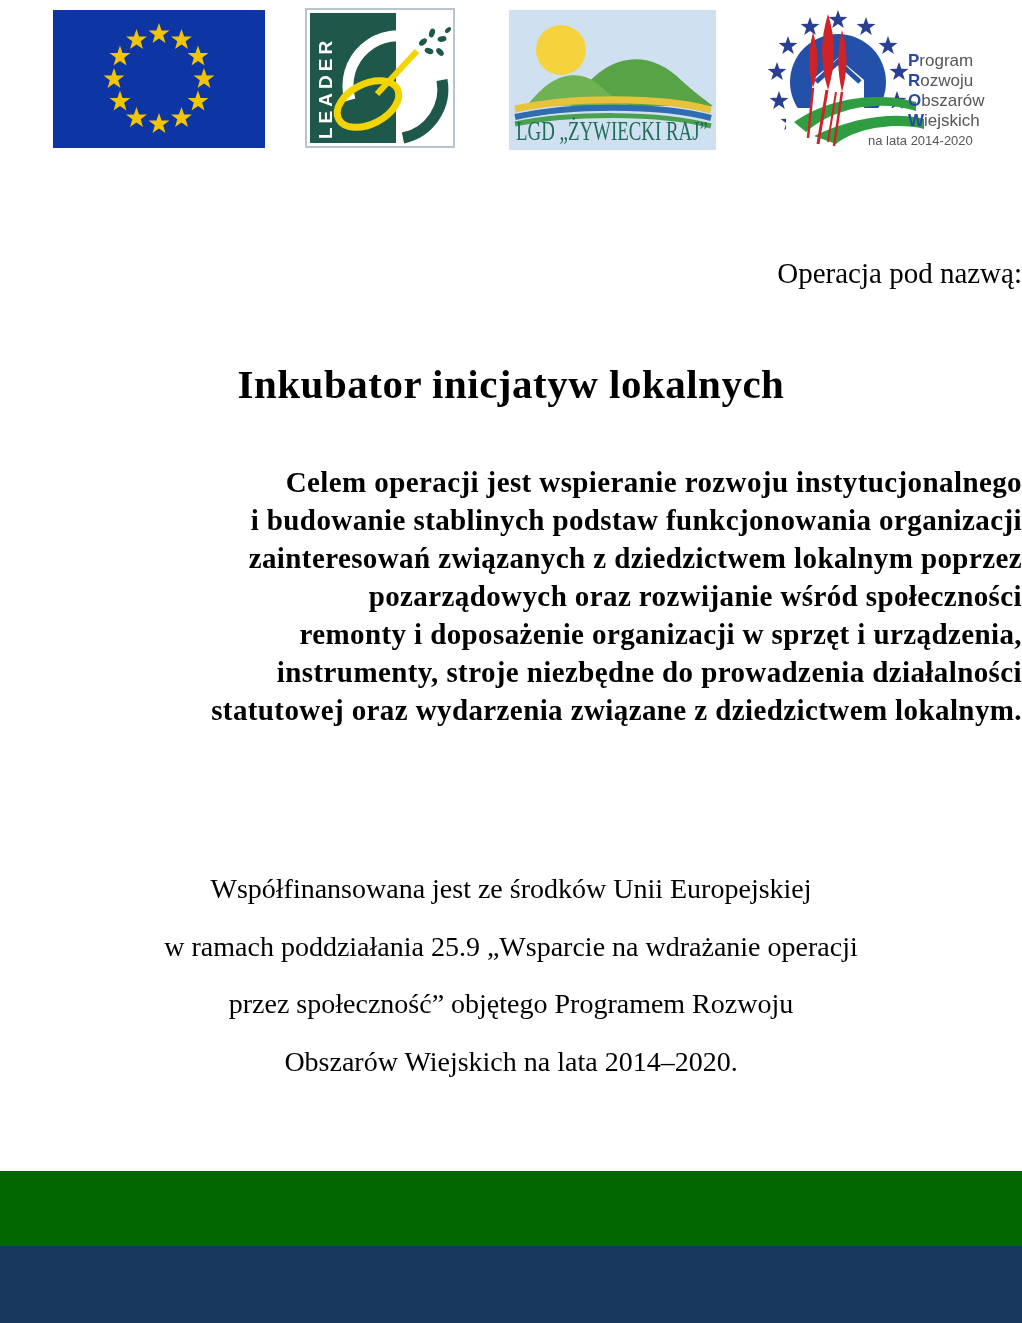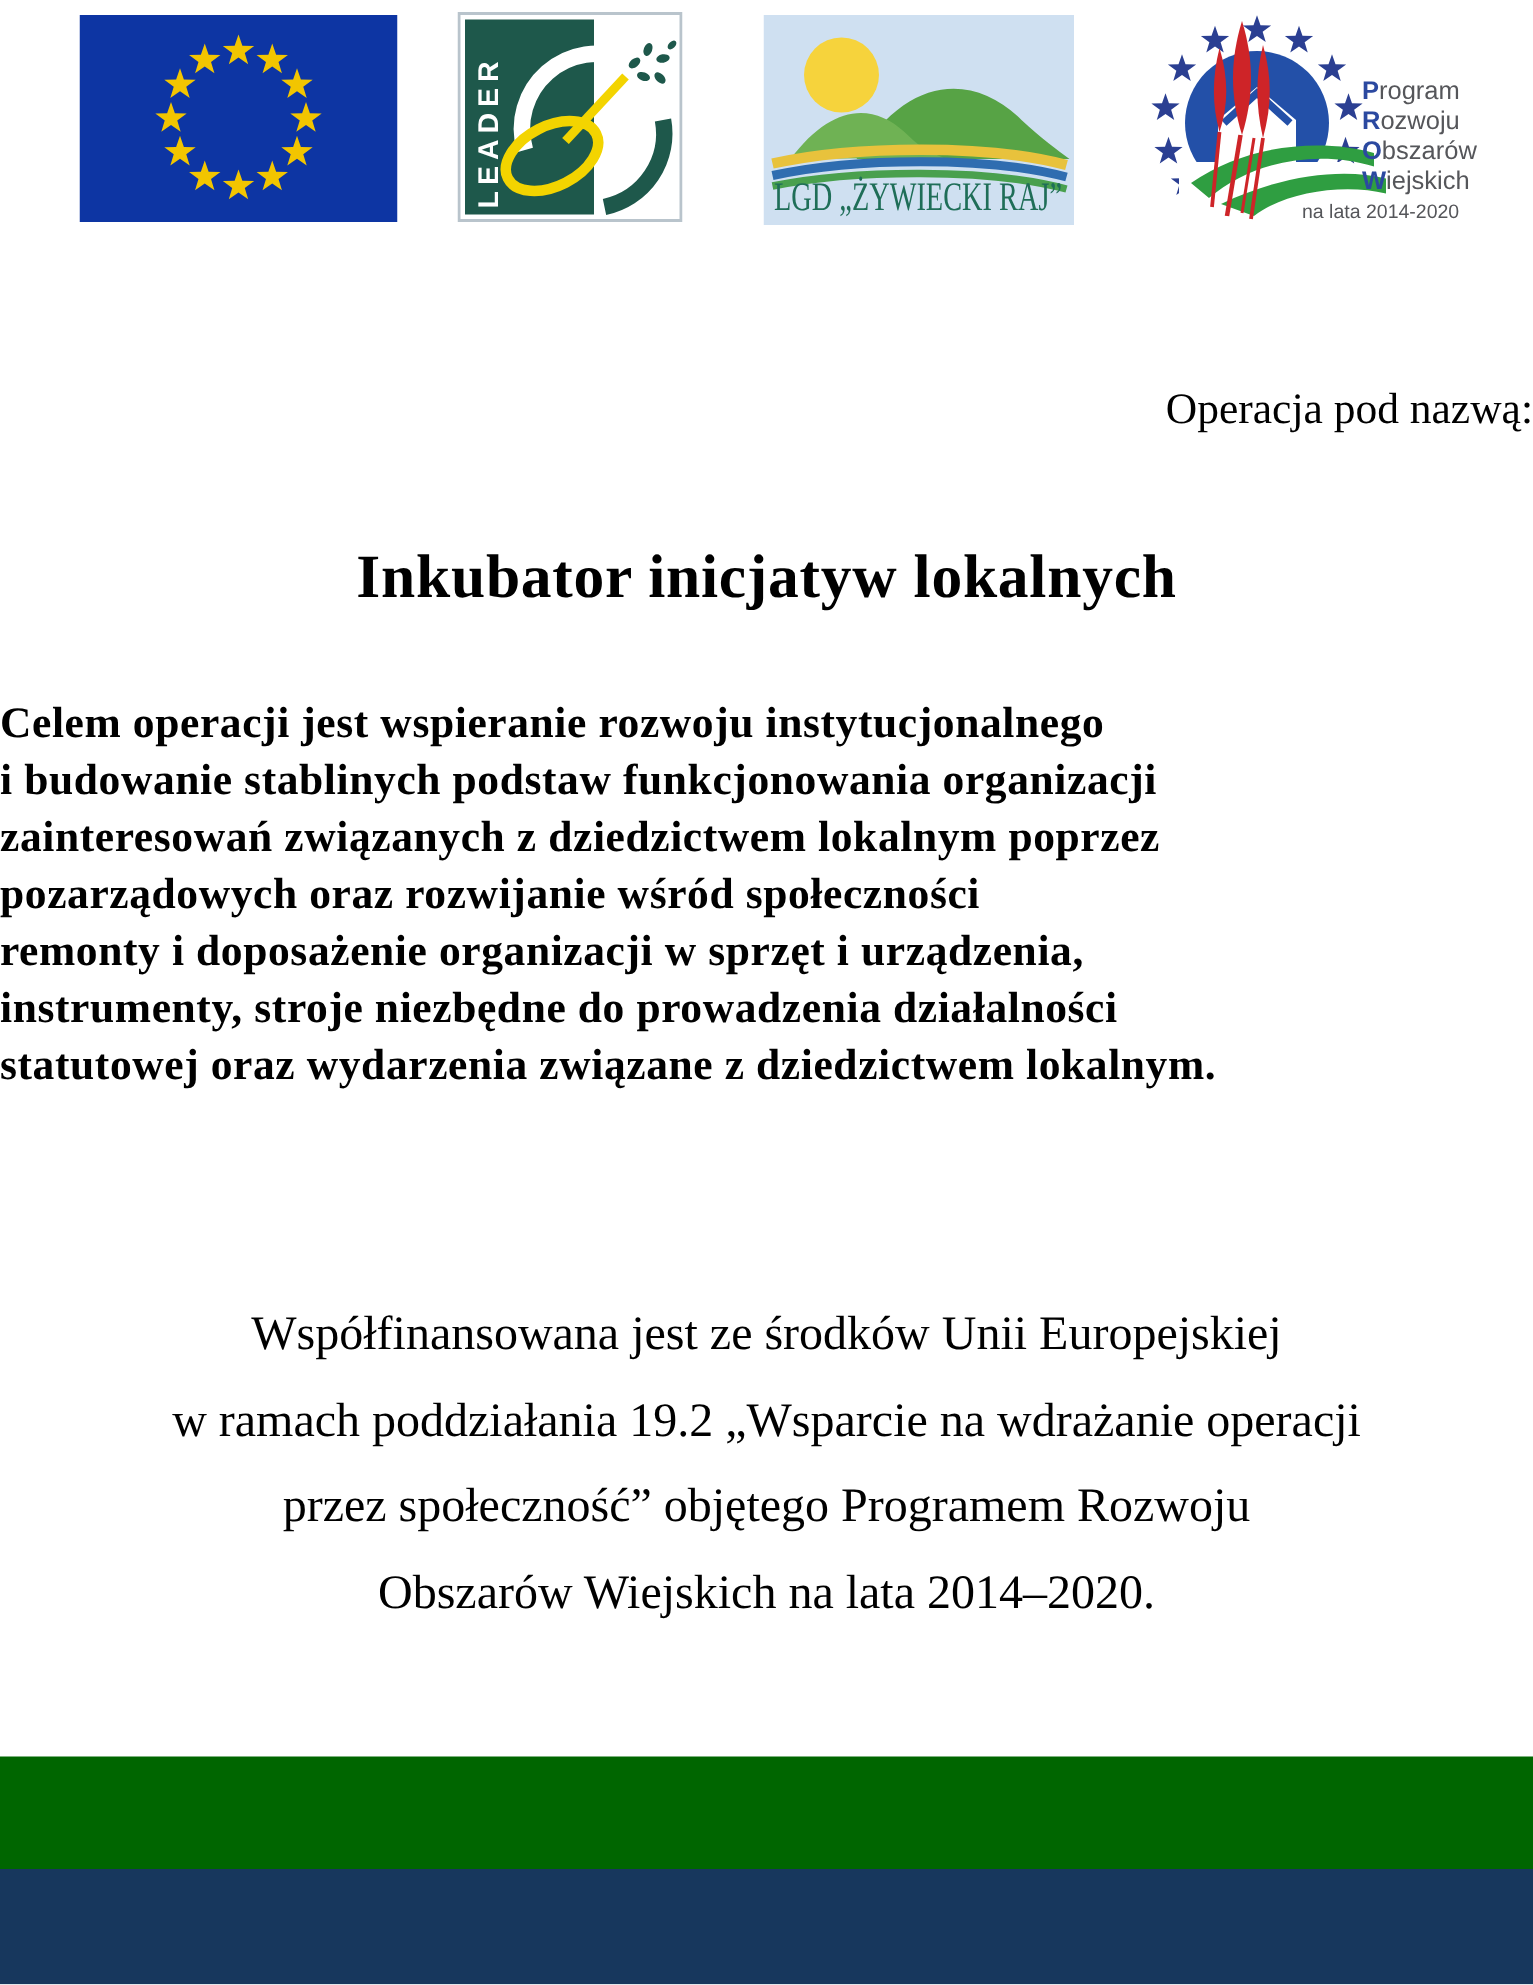--- a/index.html
+++ b/index.html
@@ -18,26 +18,26 @@
   }
   .subtitle{
     position:absolute;top:257px;left:0;width:100%;text-align:right;
     font-size:29px;
   }
   .title{
     position:absolute;top:360px;left:0;width:100%;text-align:center;
     font-size:41px;font-weight:bold;margin:0;letter-spacing:0.5px;
   }
   .goal{
-    position:absolute;top:463px;left:0;width:100%;text-align:left;
+    position:absolute;top:463px;left:0;width:100%;text-align:right;
     font-size:29px;font-weight:bold;line-height:38px;letter-spacing:0.4px;
   }
   .funding{
     position:absolute;top:860px;left:0;width:100%;text-align:center;
-    font-size:32px;line-height:57.5px;
+    font-size:28px;line-height:57.5px;
   }
   .bar{position:absolute;left:0;width:100%;}
   .bar-green{top:1171px;height:75px;background:#006600;}
   .bar-navy{top:1246px;height:77px;background:#17375d;}
   svg text{font-family:"Liberation Sans", sans-serif;}
   svg .serif-text{font-family:"Liberation Serif", serif;}
 </style>
 </head>
 <body>
 
@@ -142,21 +142,21 @@
     <div>i budowanie stablinych podstaw funkcjonowania organizacji</div>
     <div>zainteresowań związanych z dziedzictwem lokalnym poprzez</div>
     <div>pozarządowych oraz rozwijanie wśród społeczności</div>
     <div>remonty i doposażenie organizacji w sprzęt i urządzenia,</div>
     <div>instrumenty, stroje niezbędne do prowadzenia działalności</div>
     <div>statutowej oraz wydarzenia związane z dziedzictwem lokalnym.</div>
   </div>
 
   <div class="funding">
     <div>Współfinansowana jest ze środków Unii Europejskiej</div>
-    <div>w ramach poddziałania 19.2 „Wsparcie na wdrażanie operacji</div>
+    <div>w ramach poddziałania 25.9 „Wsparcie na wdrażanie operacji</div>
     <div>przez społeczność” objętego Programem Rozwoju</div>
     <div>Obszarów Wiejskich na lata 2014–2020.</div>
   </div>
 
   <div class="bar bar-green"></div>
   <div class="bar bar-navy"></div>
 
 </div>
 
 </body></html>

